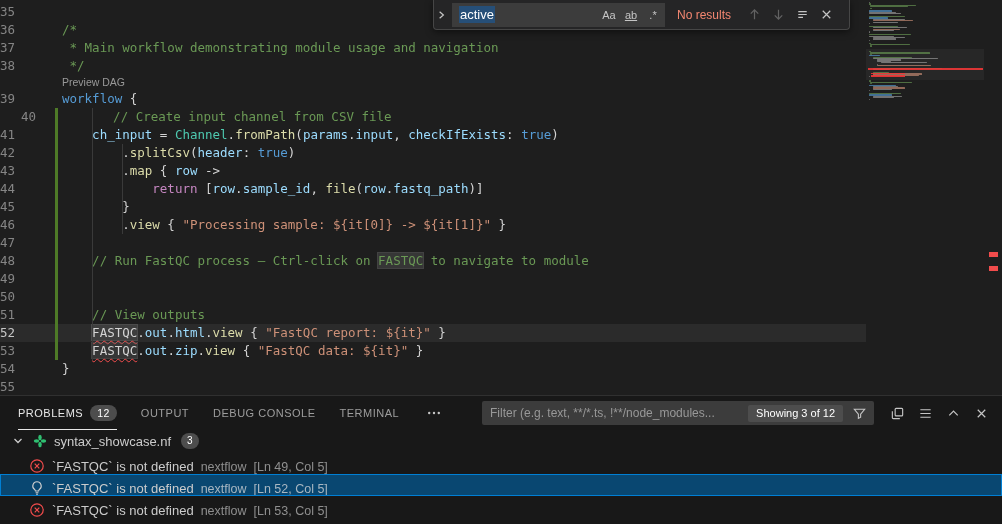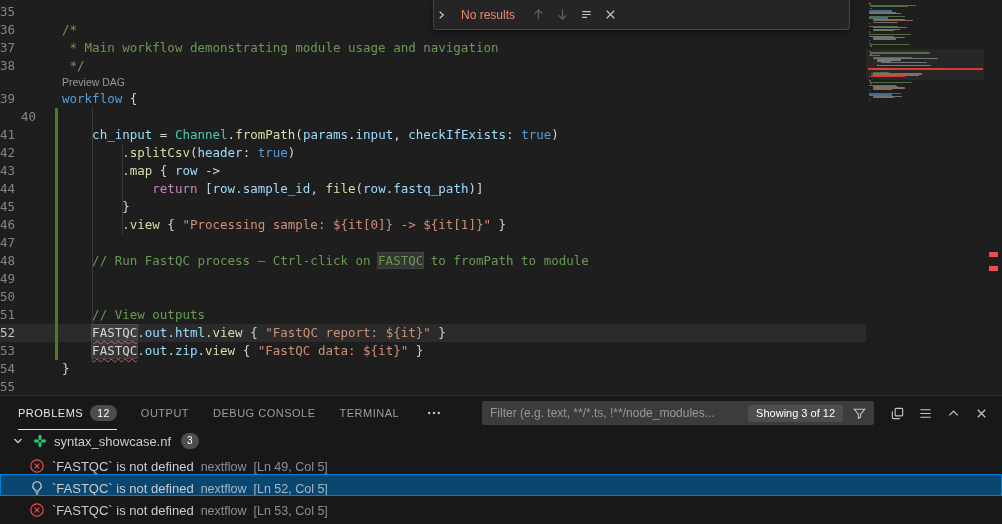--- a/index.html
+++ b/index.html
@@ -102,21 +102,21 @@
         <div class="code-line" style="top: 57px;">
           <span class="lnum">38</span>
           <span class="ltext"><span class="tk-cm"> */</span></span>
         </div>
         <div class="code-line" style="top: 90px;">
           <span class="lnum">39</span>
           <span class="ltext"><span class="tk-kw">workflow</span><span class="tk-df"> {</span></span>
         </div>
         <div class="code-line" style="top: 108px; margin-left: 21px;">
           <span class="lnum">40</span>
-          <span class="ltext"><span class="tk-df">    </span></span>
+          <span class="ltext"><span class="tk-df">    </span><span class="tk-cm">// Create input channel from CSV file</span></span>
         </div>
         <div class="code-line" style="top: 126px;">
           <span class="lnum">41</span>
           <span class="ltext"><span class="tk-df">    </span><span class="tk-vr">ch_input</span><span class="tk-df"> = </span><span class="tk-ty">Channel</span><span class="tk-df">.</span><span class="tk-fn">fromPath</span><span class="tk-df">(</span><span class="tk-vr">params</span><span class="tk-df">.</span><span class="tk-vr">input</span><span class="tk-df">, </span><span class="tk-vr">checkIfExists</span><span class="tk-df">: </span><span class="tk-kw">true</span><span class="tk-df">)</span></span>
         </div>
         <div class="code-line" style="top: 144px;">
           <span class="lnum">42</span>
           <span class="ltext"><span class="tk-df">        .</span><span class="tk-fn">splitCsv</span><span class="tk-df">(</span><span class="tk-vr">header</span><span class="tk-df">: </span><span class="tk-kw">true</span><span class="tk-df">)</span></span>
         </div>
         <div class="code-line" style="top: 162px;">
@@ -134,21 +134,21 @@
         <div class="code-line" style="top: 216px;">
           <span class="lnum">46</span>
           <span class="ltext"><span class="tk-df">        .</span><span class="tk-fn">view</span><span class="tk-df"> { </span><span class="tk-st">"Processing sample: ${it[0]} -&gt; ${it[1]}"</span><span class="tk-df"> }</span></span>
         </div>
         <div class="code-line" style="top: 234px;">
           <span class="lnum">47</span>
           <span class="ltext"></span>
         </div>
         <div class="code-line" style="top: 252px;">
           <span class="lnum">48</span>
-          <span class="ltext"><span class="tk-df">    </span><span class="tk-cm">// Run FastQC process – Ctrl-click on </span><span class="tk-cm whl">FASTQC</span><span class="tk-cm"> to fromPath to module</span></span>
+          <span class="ltext"><span class="tk-df">    </span><span class="tk-cm">// Run FastQC process – Ctrl-click on </span><span class="tk-cm whl">FASTQC</span><span class="tk-cm"> to navigate to module</span></span>
         </div>
         <div class="code-line" style="top: 270px;">
           <span class="lnum">49</span>
         </div>
         <div class="code-line" style="top: 288px;">
           <span class="lnum">50</span>
           <span class="ltext"></span>
         </div>
         <div class="code-line" style="top: 306px;">
           <span class="lnum">51</span>
@@ -174,20 +174,28 @@
     <div class="git-add"></div>
     <div class="indent-guide ig1"></div>
     <div class="indent-guide ig2"></div>
     <div class="codelens">Preview DAG</div>
 
     <div class="find-widget">
       <div class="find-toggle">
         <svg width="16" height="16" viewBox="0 0 16 16" fill="none" stroke="#c5c5c5" stroke-width="1.3">
             <path d="M6 4.5l4 3.5-4 3.5"></path>
           </svg>
+      </div>
+      <div class="find-input">
+        <span class="find-query"><span class="sel">active</span></span>
+        <span class="find-opts">
+          <button class="opt">Aa</button>
+          <button class="opt ww">ab</button>
+          <button class="opt">.*</button>
+        </span>
       </div>
       <span class="find-results">No results</span>
       <button class="ficon dis">
         <svg width="15" height="15" viewBox="0 0 16 16" fill="none" stroke="currentColor" stroke-width="1.3">
             <path d="M8 13V3M4 7l4-4 4 4"></path>
           </svg>
       </button>
       <button class="ficon dis">
         <svg width="15" height="15" viewBox="0 0 16 16" fill="none" stroke="currentColor" stroke-width="1.3">
             <path d="M8 3v10M4 9l4 4 4-4"></path>

